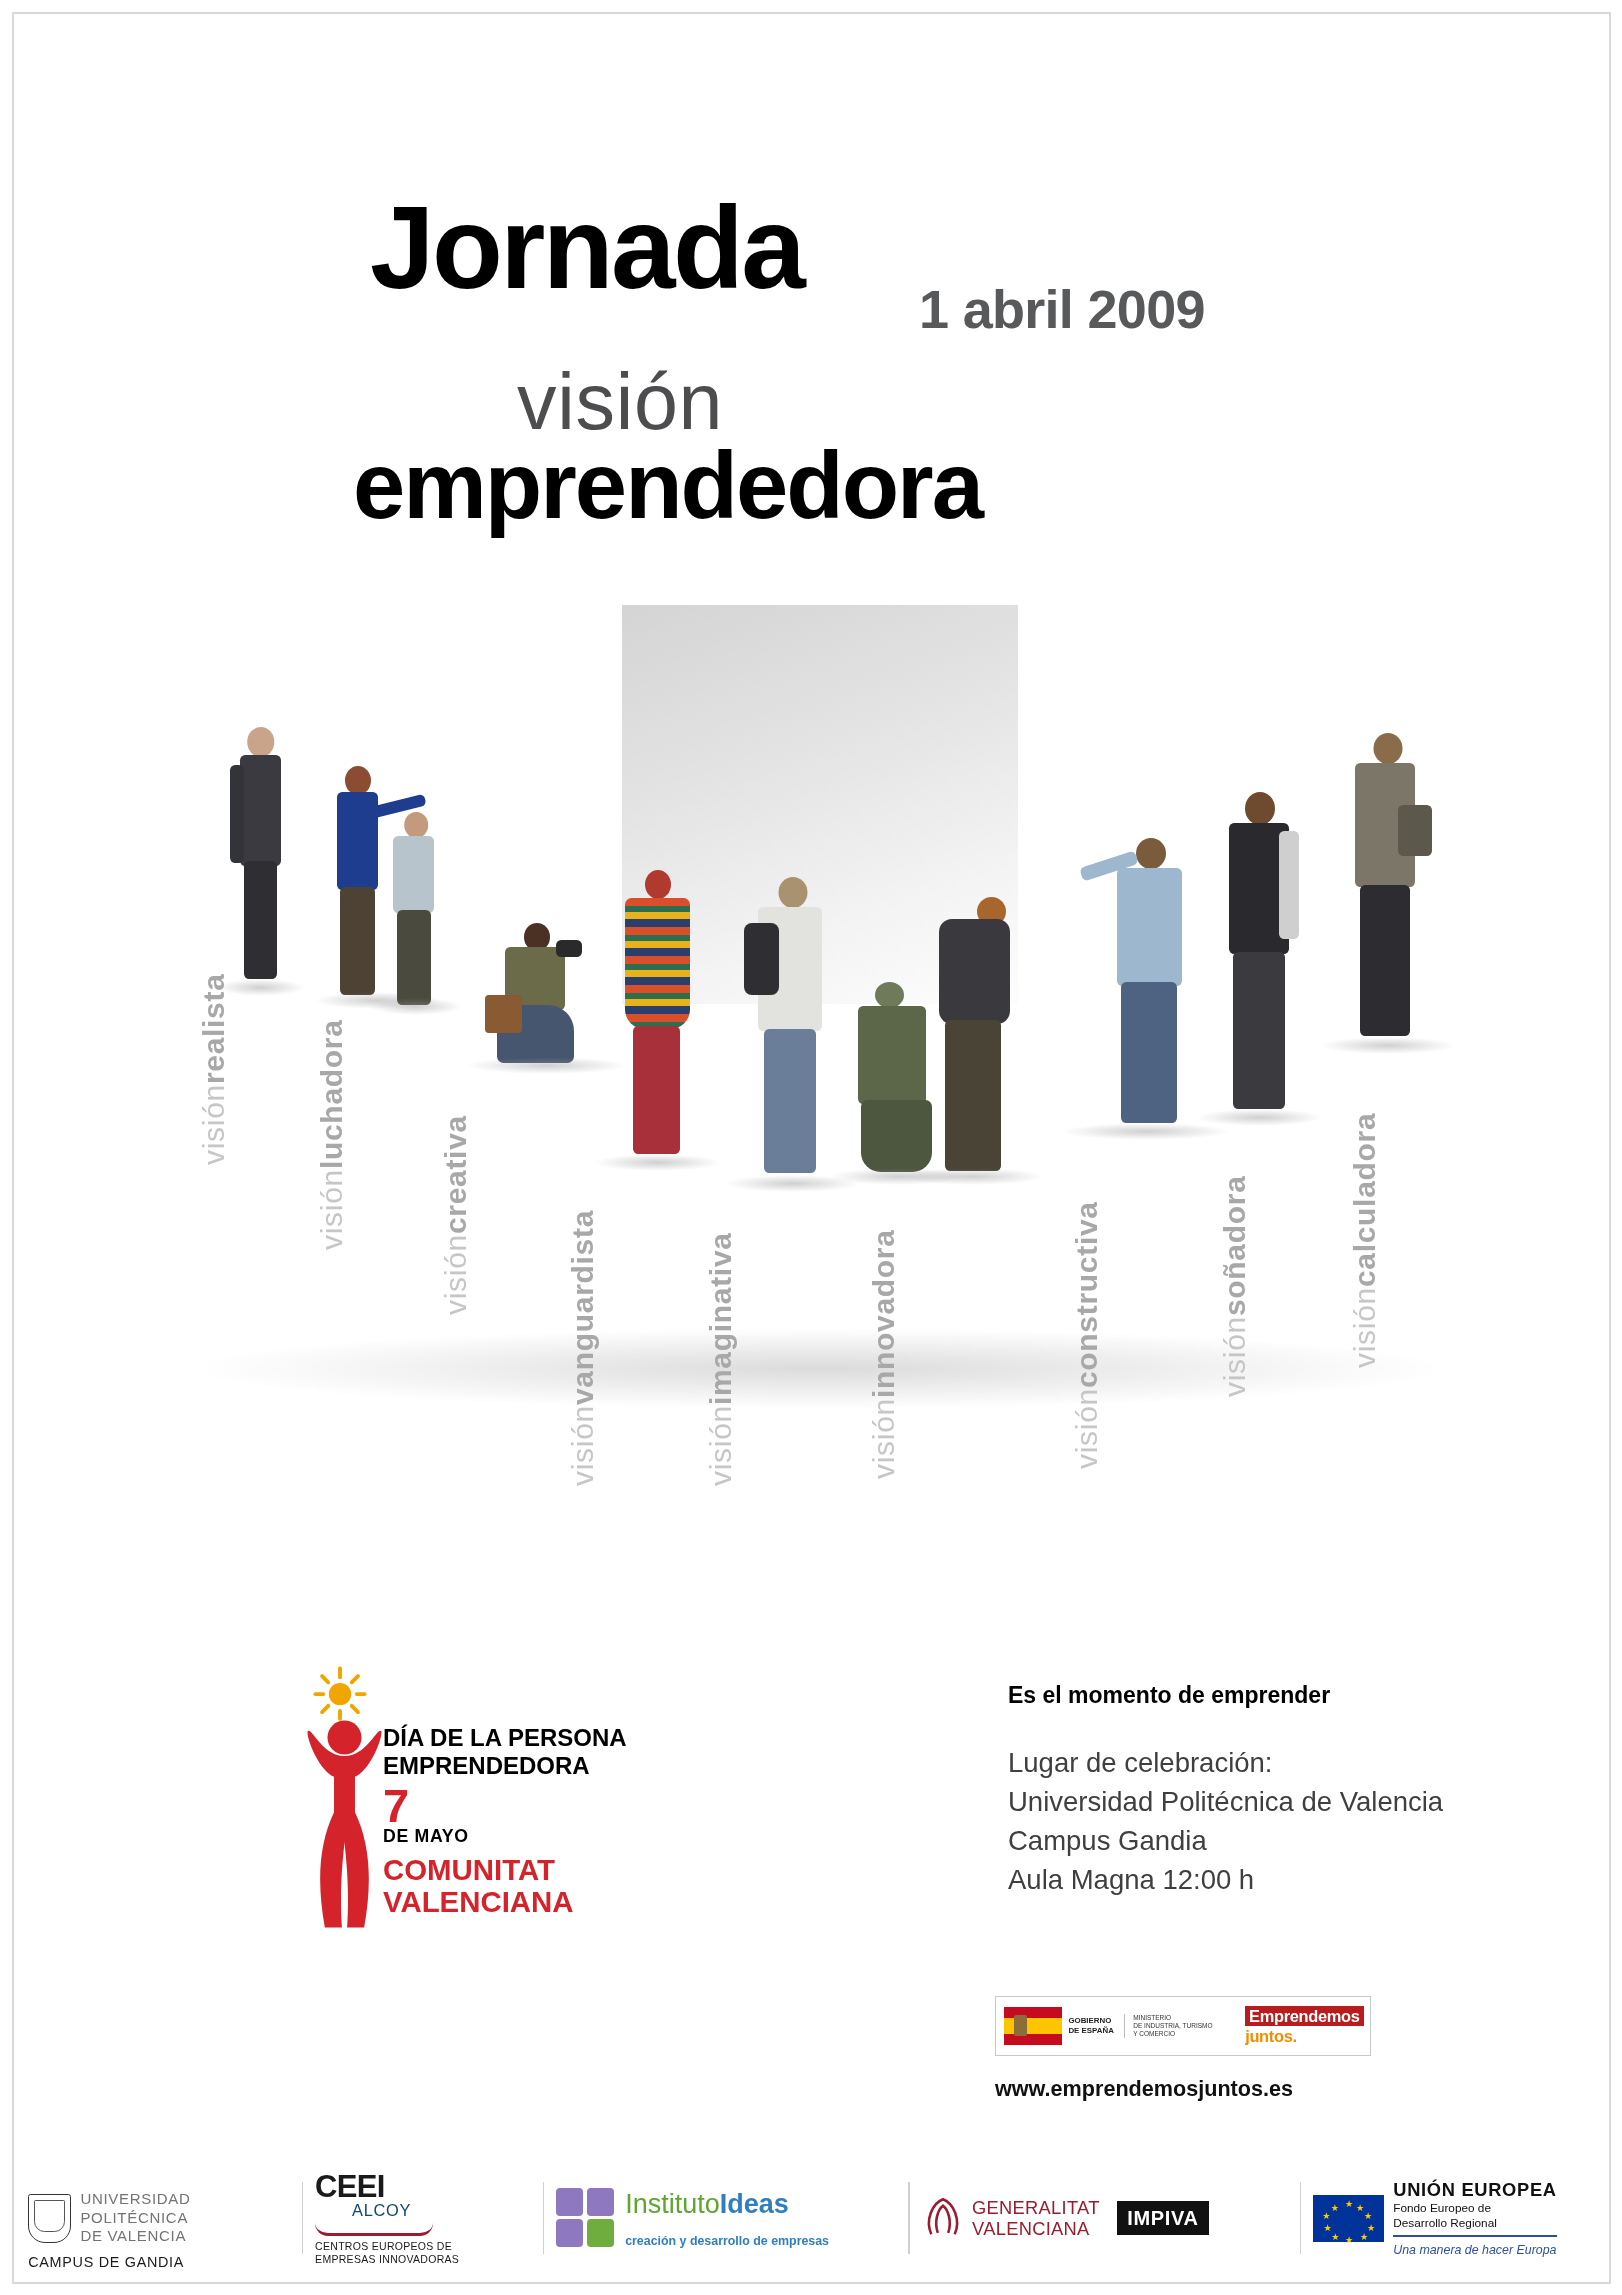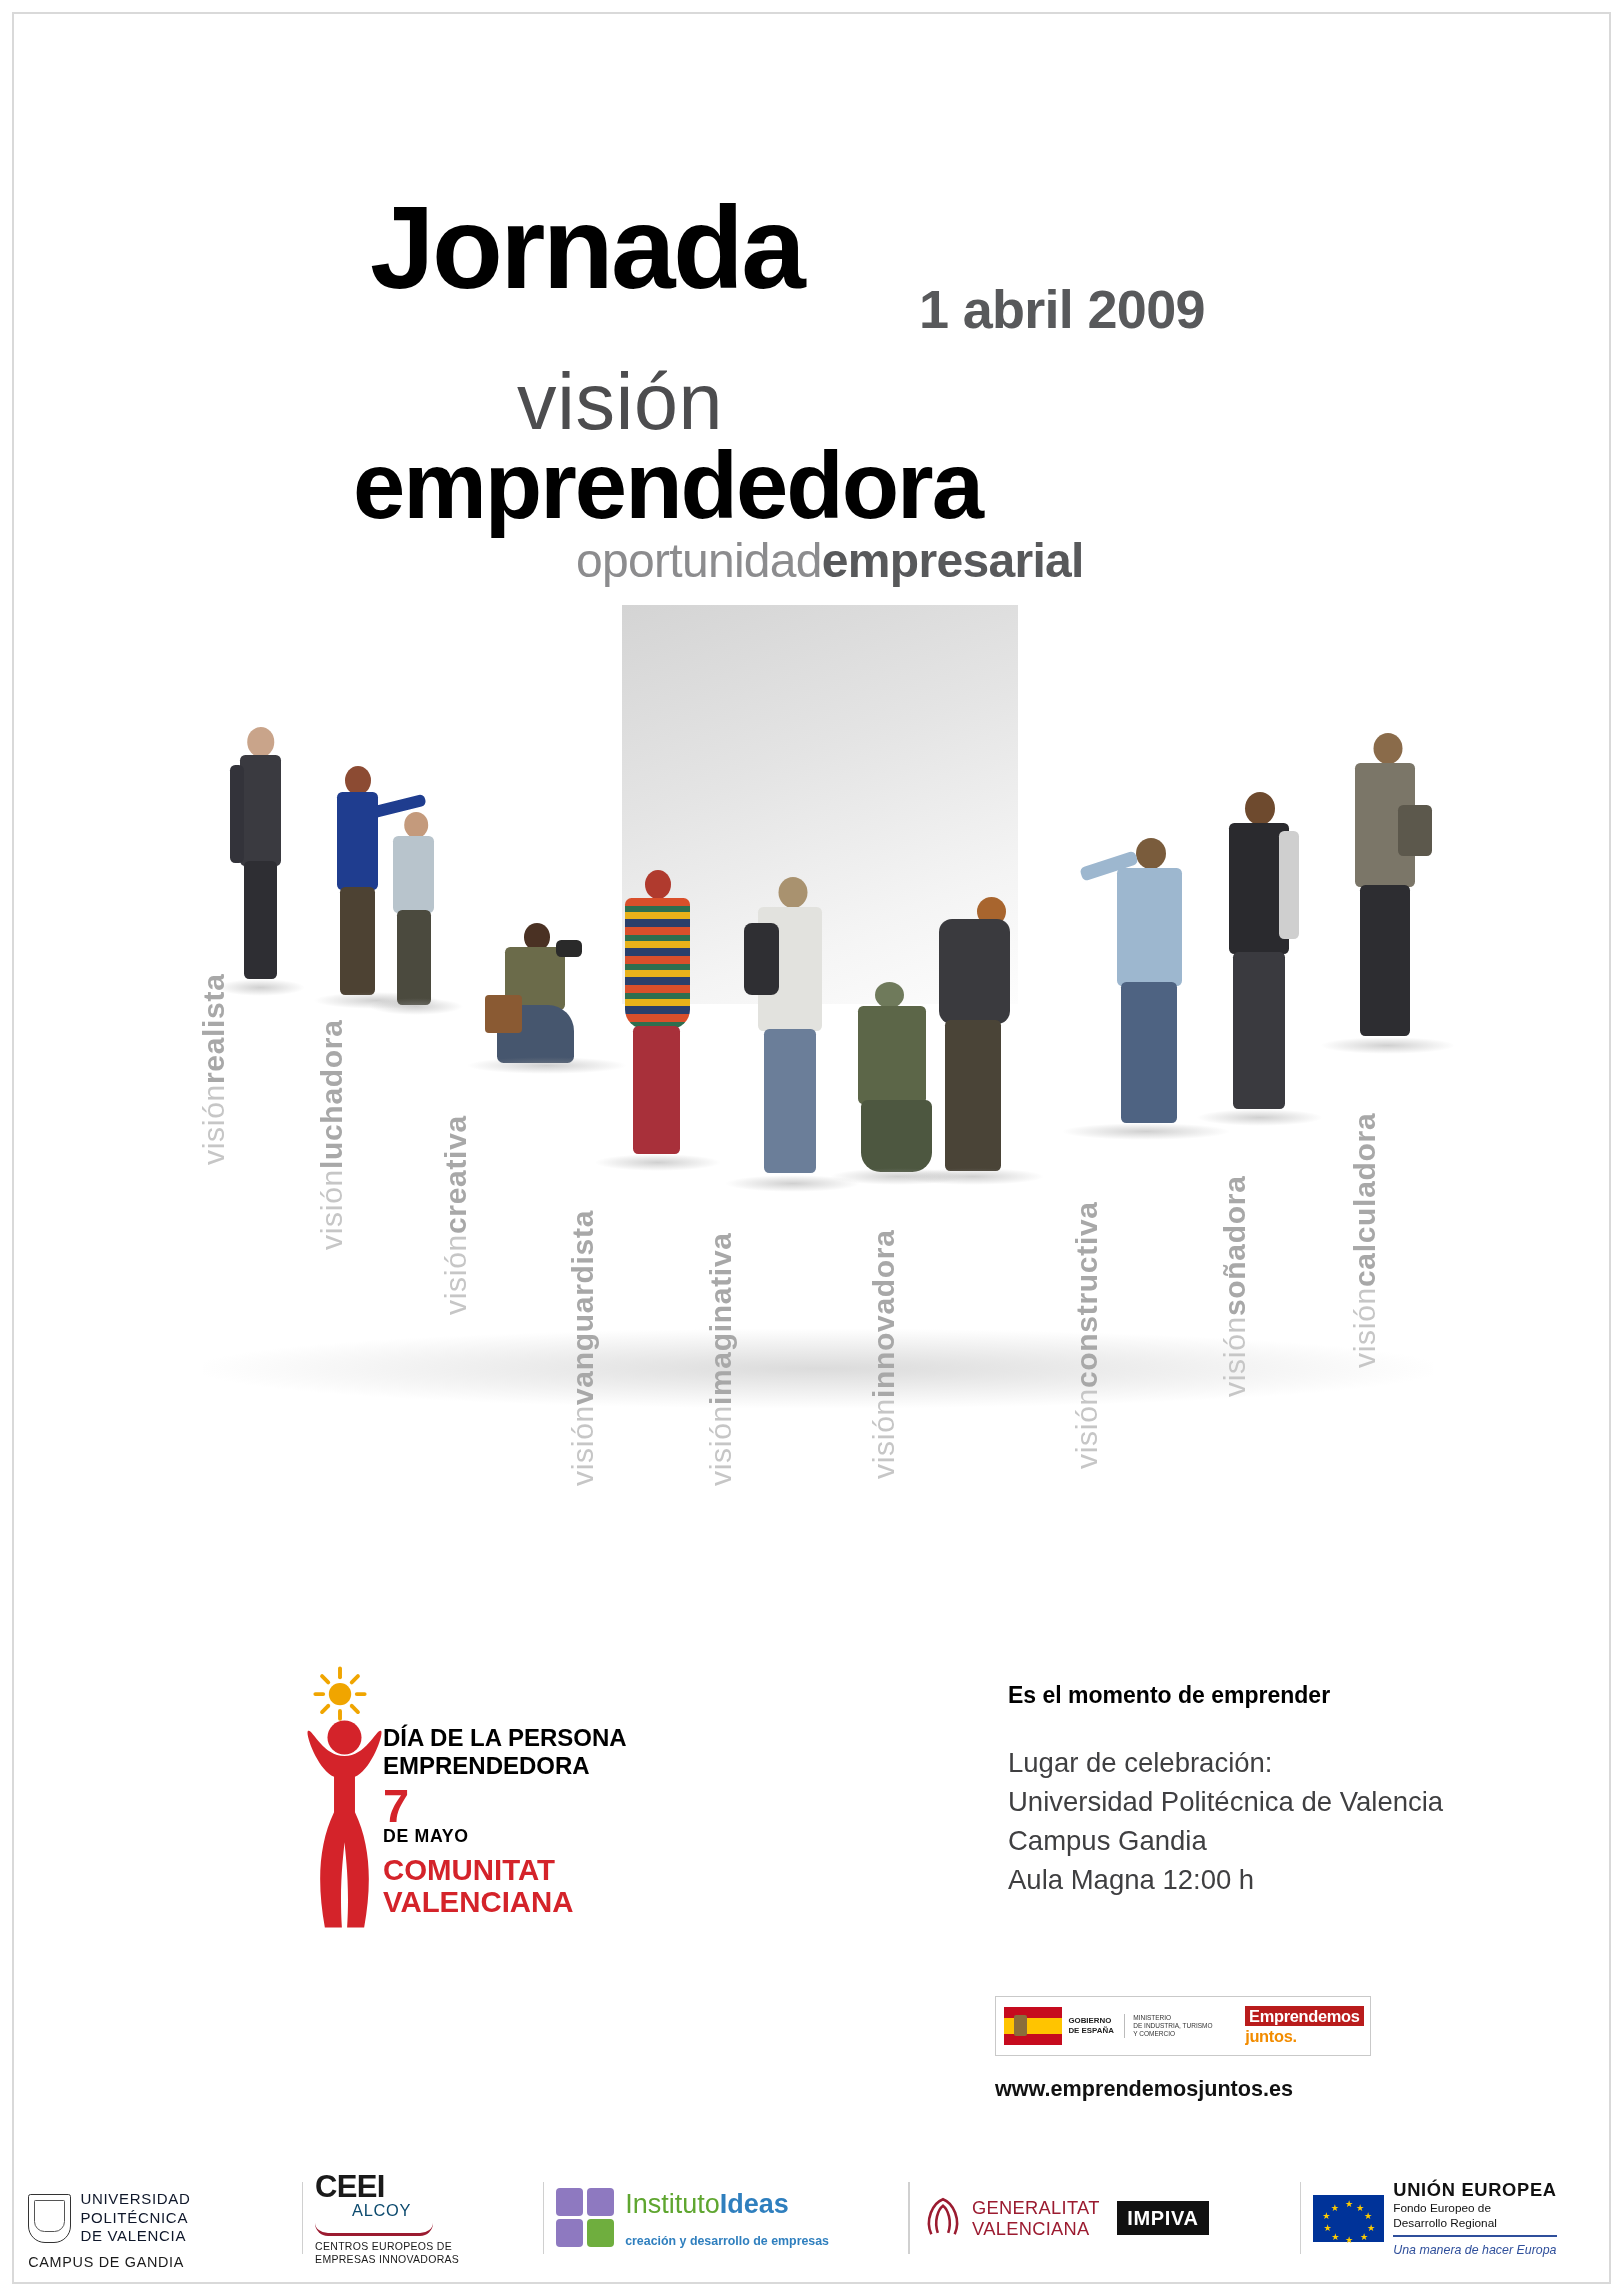--- a/index.html
+++ b/index.html
@@ -332,21 +332,21 @@
   .upv-shield:before {
     content: "";
     position: absolute;
     left: 5.2px; top: 5.2px; right: 5.2px; bottom: 9.2px;
     border: 0.7px solid #555;
     border-radius: 1.3px 1.3px 10.5px 10.5px;
   }
   .upv-txt {
     margin-left: 9.2px;
     font-size: 15px;
-    color: #0f172a;
+    color: #737373;
     line-height: 1.25;
     letter-spacing: 0.7px;
   }
   .upv-campus {
     position: absolute;
     left: 11.8px;
     bottom: -2.6px;
     font-size: 14.4px;
     letter-spacing: 0.7px;
     color: #1a1a1a;
@@ -500,21 +500,20 @@
 
 <div id="poster">
 
   <div class="frame"></div>
 
   <div class="title-block">
     <div class="t-jornada">Jornada</div>
     <div class="t-date">1 abril 2009</div>
     <div class="t-vision">visión</div>
     <div class="t-emprendedora">emprendedora</div>
-    <div class="t-sub"><span>oportunidad</span><b>empresarial</b></div>
   </div>
 
   <div class="scene">
     <div class="backdrop"></div>
     <div class="floor-shadow"></div>
 
     <div class="person" style="left:62px; top:151px; width:69px; height:262px;">
       <div class="head" style="top:0; width:27.5px; height:30px; background:#c9a48a;"></div>
       <div class="torso" style="left:14.4px; top:27.5px; width:41px; height:111px; background:#3a3a40;"></div>
       <div class="arm" style="left:3.9px; top:38px; width:14.4px; height:98px; background:#33333a;"></div>

